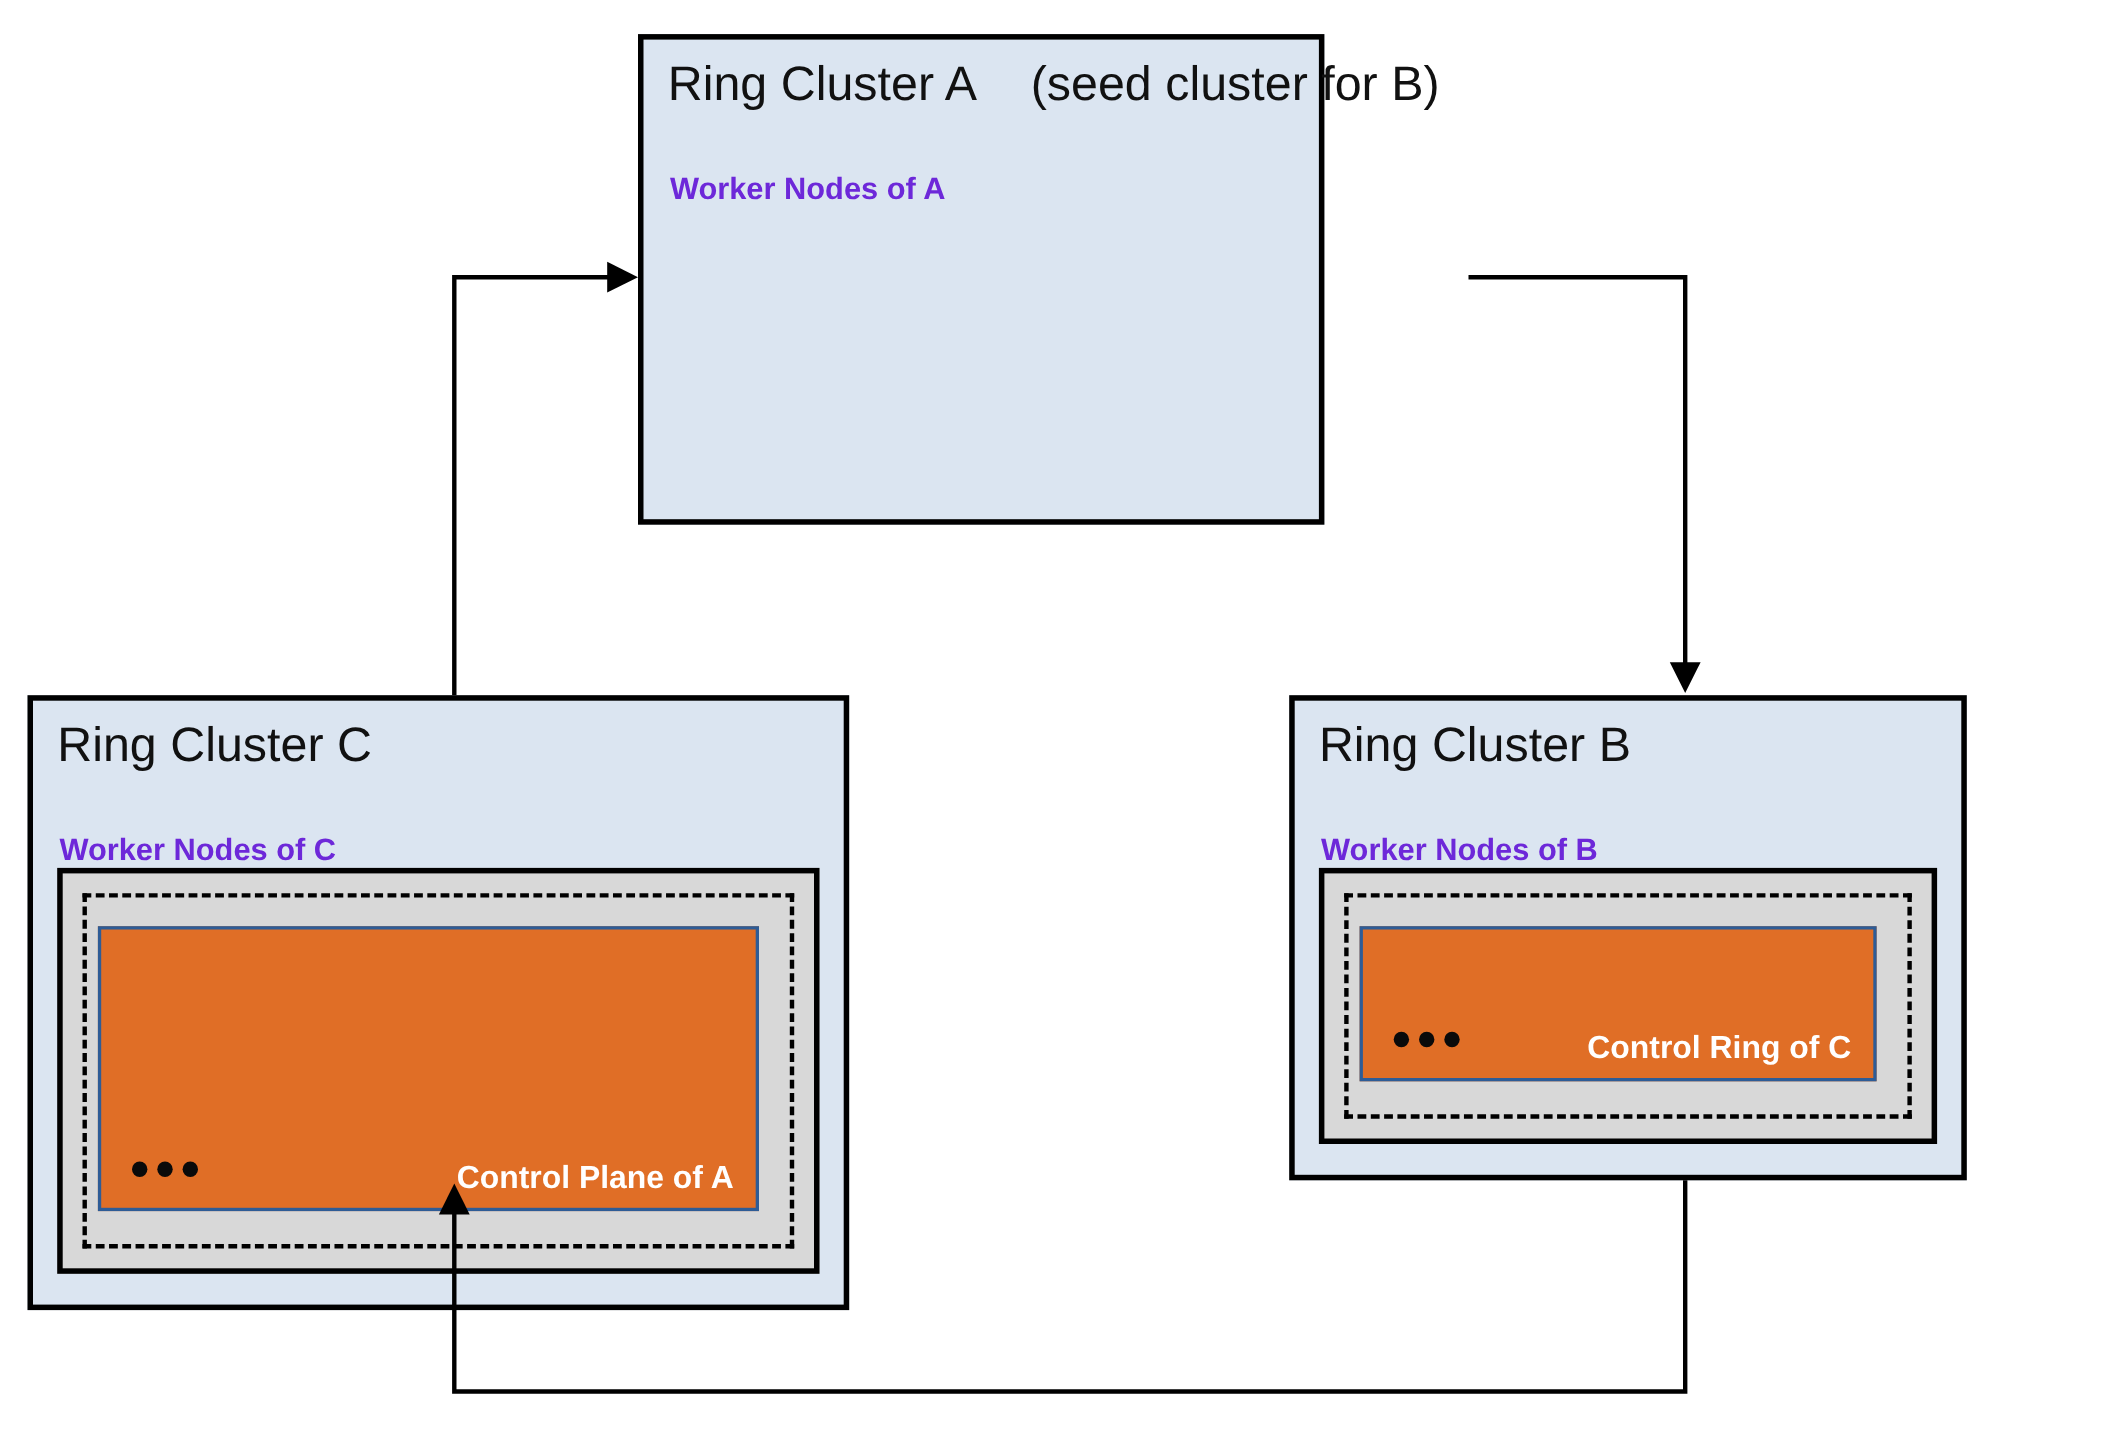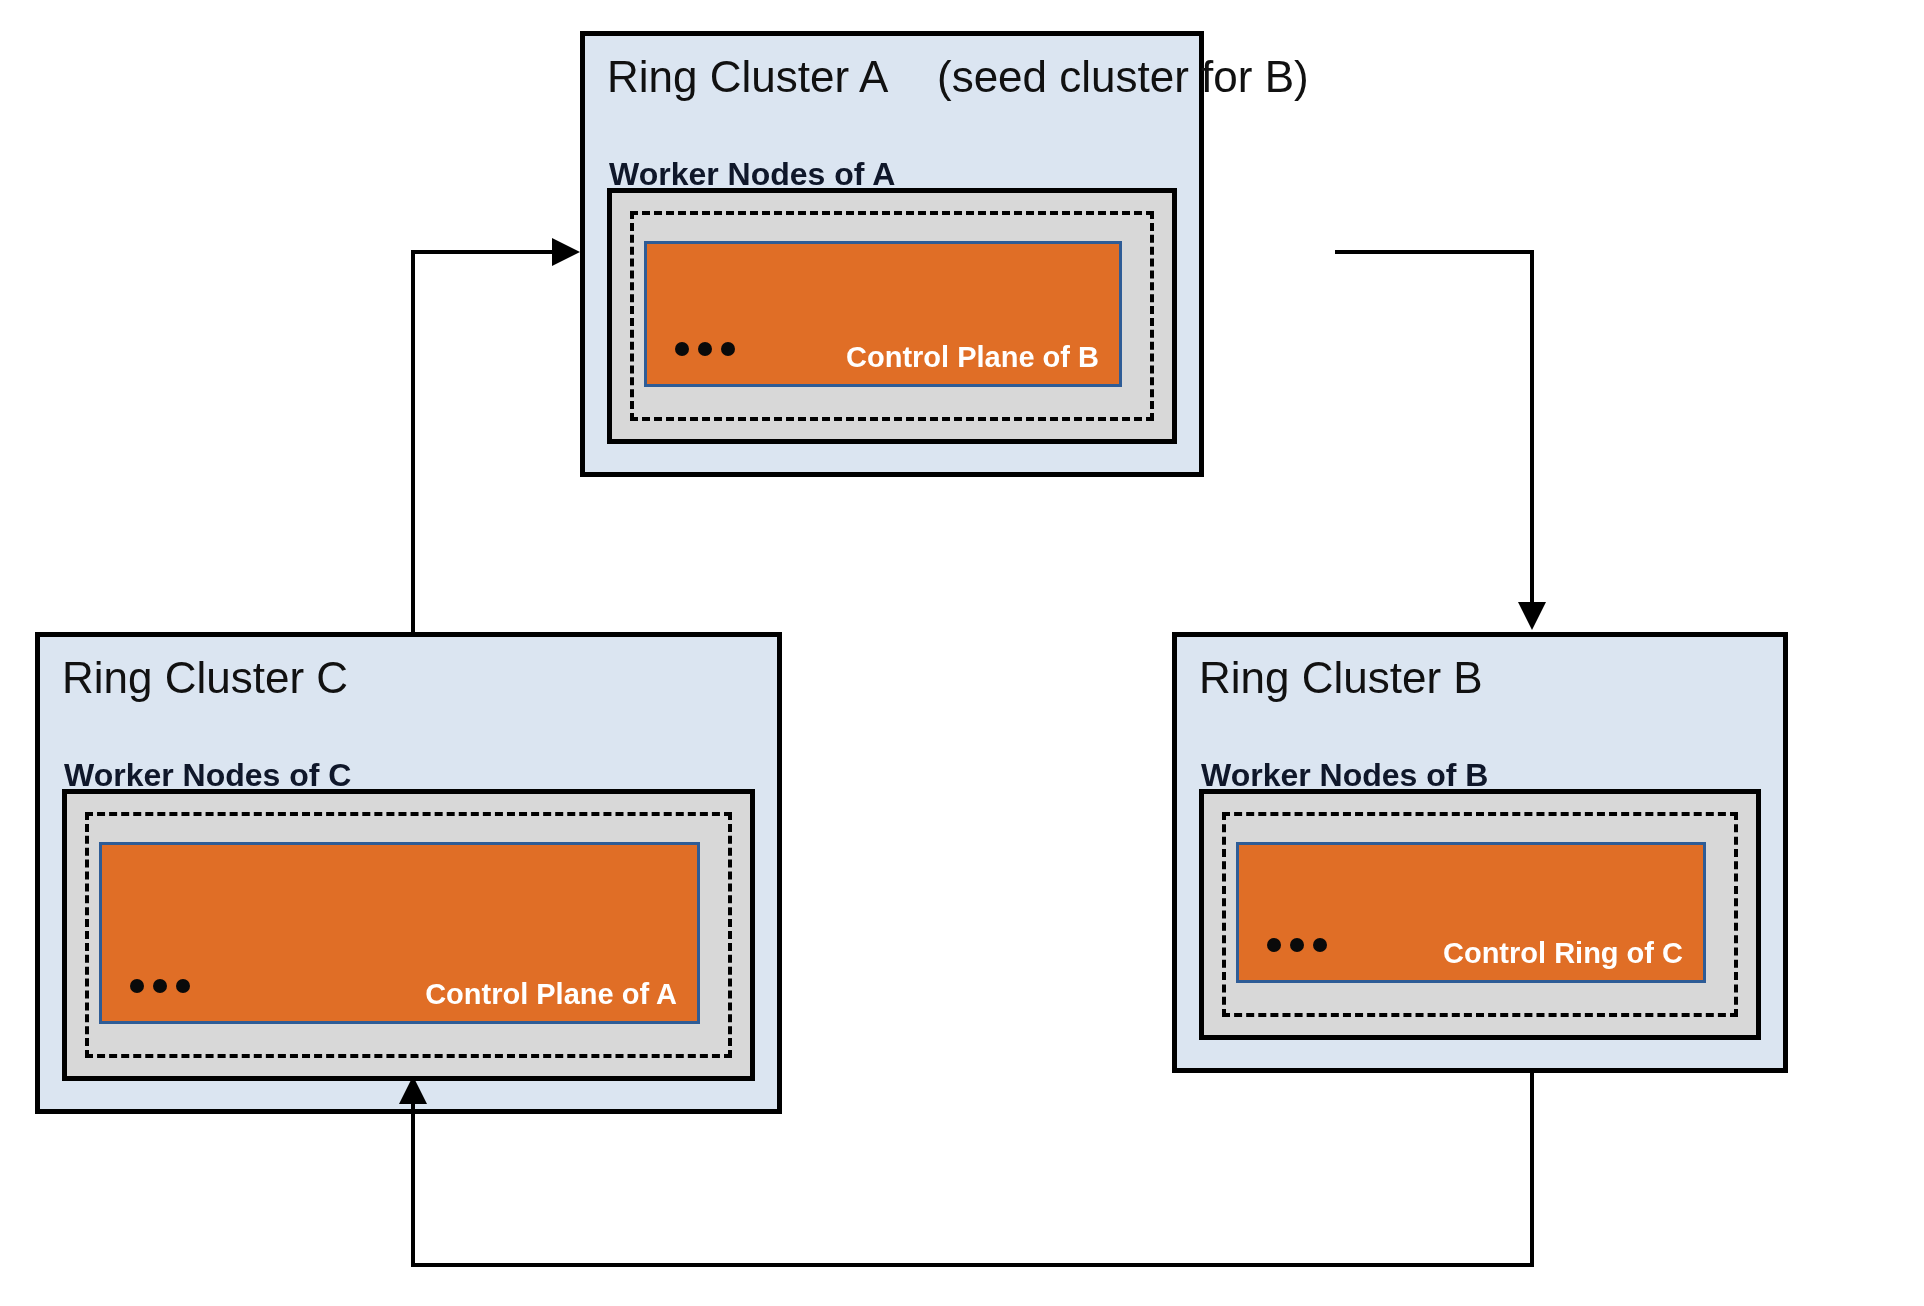--- a/index.html
+++ b/index.html
@@ -21,21 +21,21 @@
   }
   .title-row{
     position:absolute;top:16px;left:22px;right:8px;
     display:flex;align-items:baseline;
     font-size:44px;line-height:1.15;color:#111;
     white-space:nowrap;
   }
   .title-row .title{flex:0 0 330px;}
   .worker{
     position:absolute;top:120px;left:24px;
-    font-size:32px;font-weight:bold;color:#0f172a;
+    font-size:28px;font-weight:bold;color:#6d28d9;
   }
   .panel{
     position:absolute;left:22px;right:22px;top:152px;bottom:28px;
     background:var(--panel-fill);
     border:5px solid var(--line-color);
   }
   .dashed{
     position:absolute;left:18px;right:18px;top:18px;bottom:18px;
     border:4px dashed var(--line-color);
   }
@@ -61,35 +61,23 @@
 <body>
 
 <div class="canvas">
 
   <div class="cluster" style="left:580px;top:31px;width:624px;height:446px;">
     <div class="title-row">
       <span class="title">Ring Cluster A</span>
       <span class="seed">(seed cluster for B)</span>
     </div>
     <div class="worker">Worker Nodes of A</div>
-    <div class="panel">
-      <div class="dashed">
-        <div class="control">
-          <div class="dots">
-            <span class="dot"></span>
-            <span class="dot"></span>
-            <span class="dot"></span>
-          </div>
-          <div class="cp-label">Control Plane of B</div>
-        </div>
-      </div>
-    </div>
   </div>
 
-  <div class="cluster" style="left:35px;top:632px;width:747px;height:482px;">
+  <div class="cluster" style="left:25px;top:632px;width:747px;height:559px;">
     <div class="title-row">
       <span class="title">Ring Cluster C</span>
     </div>
     <div class="worker">Worker Nodes of C</div>
     <div class="panel">
       <div class="dashed">
         <div class="control">
           <div class="dots">
             <span class="dot"></span>
             <span class="dot"></span>

